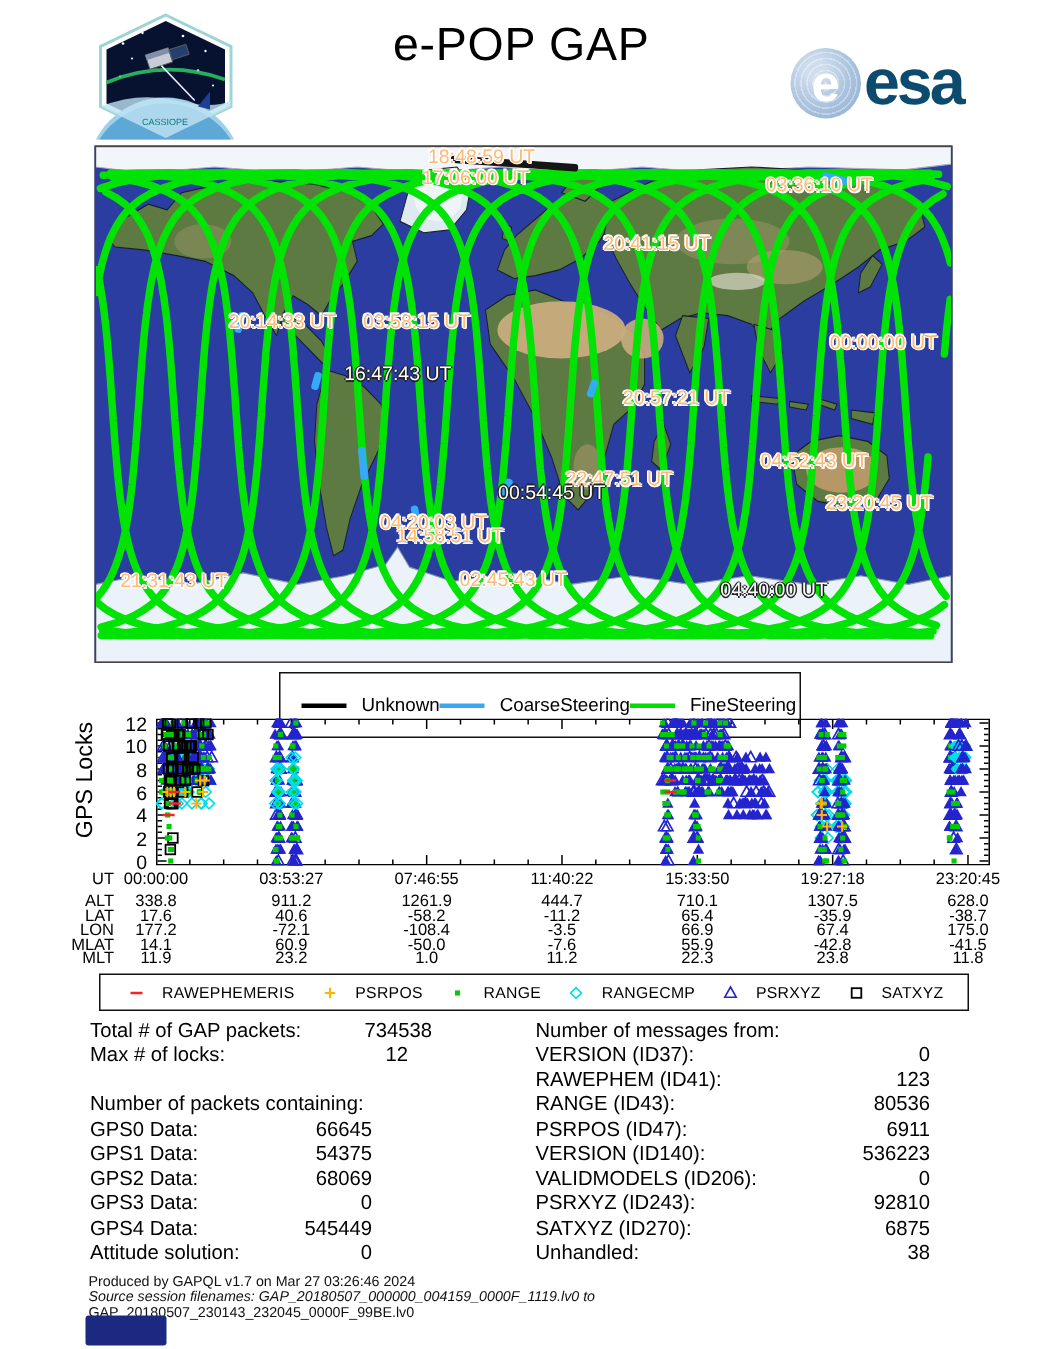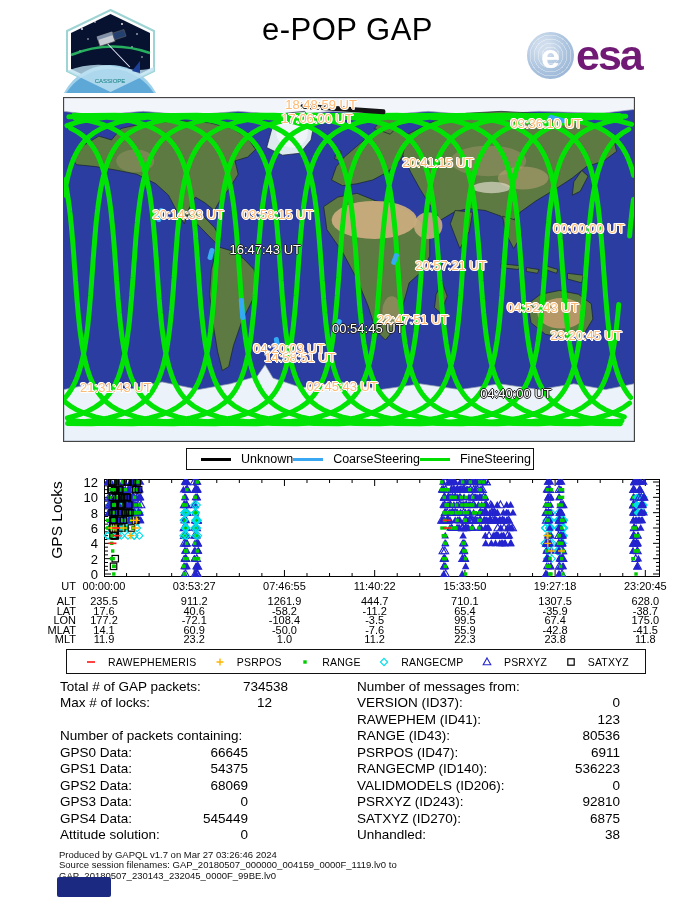--- a/index.html
+++ b/index.html
@@ -10,30 +10,30 @@
   .title{font-size:31px;letter-spacing:0.5px;}
   .date{font-size:20px;margin-top:3px;}
   .patch{position:absolute;left:62px;top:9px;width:97px;height:84px;}
   .esa{position:absolute;left:527px;top:31px;display:flex;align-items:center;}
   .esa-globe{width:47px;height:47px;border-radius:50%;
      background:radial-gradient(circle at 35% 32%,#cfdded 15%,#a9c2de 55%,#8fadd0 100%);
      display:flex;align-items:center;justify-content:center;position:relative;overflow:hidden;}
   .esa-globe:before{content:"";position:absolute;inset:0;
      background:repeating-radial-gradient(circle at 50% 50%, rgba(255,255,255,.35) 0 1px, transparent 1px 4px);}
   .esa-e{font-size:34px;font-weight:bold;color:#fff;position:relative;line-height:1;}
-  .esa-word{font-size:43px;font-weight:bold;color:#701a75;letter-spacing:-2px;margin-left:2px;}
+  .esa-word{font-size:43px;font-weight:bold;color:#0c4a6e;letter-spacing:-2px;margin-left:2px;}
   
   .map{position:absolute;left:63px;top:97px;width:570px;height:343px;border:1px solid #444;background:#2b3da1;}
   .map svg{position:absolute;left:0;top:0;width:100%;height:100%;}
   .map-label{position:absolute;transform:translate(-50%,-50%);font-size:13px;white-space:nowrap;color:#fdba74;
      text-shadow:1px 0 0 #fff,-1px 0 0 #fff,0 1px 0 #fff,0 -1px 0 #fff,1px 1px 0 #fff,-1px -1px 0 #fff;z-index:5;}
   .map-label.light{color:#fff;text-shadow:1px 0 0 #222,-1px 0 0 #222,0 1px 0 #222,0 -1px 0 #222;}
   .mark{position:absolute;transform:translate(-50%,-50%);border-radius:2px;z-index:3;}
   
-  .legend1{position:absolute;left:186px;top:448px;width:348px;height:22px;border:1.5px solid #111;
+  .legend1{position:absolute;left:186px;top:448px;width:348px;height:44px;border:1.5px solid #111;
      display:flex;align-items:center;justify-content:space-between;padding:0 14px;box-sizing:border-box;}
   .leg-item{display:flex;align-items:center;}
   .leg-line{width:30px;height:3px;margin-right:10px;}
   .leg-label{font-size:12.5px;}
   .legend2{position:absolute;left:66px;top:649px;width:580px;height:25px;border:1.5px solid #111;
      display:flex;align-items:center;justify-content:space-between;padding:0 16px;box-sizing:border-box;}
   .leg2-item{display:flex;align-items:center;}
   .leg2-label{font-size:10.5px;margin-left:9px;letter-spacing:0.2px;}
   
   .ylab{position:absolute;left:12px;top:520px;width:90px;text-align:center;font-size:15.5px;
@@ -1711,41 +1711,41 @@
   <div id="ephem-table">
       <div class="trow-label" style="left: 30px; top: 580px;">UT</div>
       <div class="tcell" style="left: 59px; top: 580px;">00:00:00</div>
       <div class="tcell" style="left: 149.22px; top: 580px;">03:53:27</div>
       <div class="tcell" style="left: 239.441px; top: 580px;">07:46:55</div>
       <div class="tcell" style="left: 329.661px; top: 580px;">11:40:22</div>
       <div class="tcell" style="left: 419.882px; top: 580px;">15:33:50</div>
       <div class="tcell" style="left: 510.102px; top: 580px;">19:27:18</div>
       <div class="tcell" style="left: 600.323px; top: 580px;">23:20:45</div>
       <div class="trow-label" style="left: 30px; top: 595px;">ALT</div>
-      <div class="tcell" style="left: 59px; top: 595px;">235.5</div>
+      <div class="tcell" style="left: 59px; top: 595px;">338.8</div>
       <div class="tcell" style="left: 149.22px; top: 595px;">911.2</div>
       <div class="tcell" style="left: 239.441px; top: 595px;">1261.9</div>
       <div class="tcell" style="left: 329.661px; top: 595px;">444.7</div>
       <div class="tcell" style="left: 419.882px; top: 595px;">710.1</div>
       <div class="tcell" style="left: 510.102px; top: 595px;">1307.5</div>
       <div class="tcell" style="left: 600.323px; top: 595px;">628.0</div>
       <div class="trow-label" style="left: 30px; top: 604.6px;">LAT</div>
       <div class="tcell" style="left: 59px; top: 604.6px;">17.6</div>
       <div class="tcell" style="left: 149.22px; top: 604.6px;">40.6</div>
       <div class="tcell" style="left: 239.441px; top: 604.6px;">-58.2</div>
       <div class="tcell" style="left: 329.661px; top: 604.6px;">-11.2</div>
       <div class="tcell" style="left: 419.882px; top: 604.6px;">65.4</div>
       <div class="tcell" style="left: 510.102px; top: 604.6px;">-35.9</div>
       <div class="tcell" style="left: 600.323px; top: 604.6px;">-38.7</div>
       <div class="trow-label" style="left: 30px; top: 614.2px;">LON</div>
       <div class="tcell" style="left: 59px; top: 614.2px;">177.2</div>
       <div class="tcell" style="left: 149.22px; top: 614.2px;">-72.1</div>
       <div class="tcell" style="left: 239.441px; top: 614.2px;">-108.4</div>
       <div class="tcell" style="left: 329.661px; top: 614.2px;">-3.5</div>
-      <div class="tcell" style="left: 419.882px; top: 614.2px;">99.5</div>
+      <div class="tcell" style="left: 419.882px; top: 614.2px;">66.9</div>
       <div class="tcell" style="left: 510.102px; top: 614.2px;">67.4</div>
       <div class="tcell" style="left: 600.323px; top: 614.2px;">175.0</div>
       <div class="trow-label" style="left: 30px; top: 623.8px;">MLAT</div>
       <div class="tcell" style="left: 59px; top: 623.8px;">14.1</div>
       <div class="tcell" style="left: 149.22px; top: 623.8px;">60.9</div>
       <div class="tcell" style="left: 239.441px; top: 623.8px;">-50.0</div>
       <div class="tcell" style="left: 329.661px; top: 623.8px;">-7.6</div>
       <div class="tcell" style="left: 419.882px; top: 623.8px;">55.9</div>
       <div class="tcell" style="left: 510.102px; top: 623.8px;">-42.8</div>
       <div class="tcell" style="left: 600.323px; top: 623.8px;">-41.5</div>
@@ -1818,32 +1818,32 @@
       <div class="stat-value" style="left: 128px; top: 827.05px;">0</div>
       <div class="stat-label" style="left: 357px; top: 679px;">Number of messages from:</div>
       <div class="stat-label" style="left: 357px; top: 695.45px;">VERSION (ID37):</div>
       <div class="stat-value" style="left: 500px; top: 695.45px;">0</div>
       <div class="stat-label" style="left: 357px; top: 711.9px;">RAWEPHEM (ID41):</div>
       <div class="stat-value" style="left: 500px; top: 711.9px;">123</div>
       <div class="stat-label" style="left: 357px; top: 728.35px;">RANGE (ID43):</div>
       <div class="stat-value" style="left: 500px; top: 728.35px;">80536</div>
       <div class="stat-label" style="left: 357px; top: 744.8px;">PSRPOS (ID47):</div>
       <div class="stat-value" style="left: 500px; top: 744.8px;">6911</div>
-      <div class="stat-label" style="left: 357px; top: 761.25px;">RANGECMP (ID140):</div>
+      <div class="stat-label" style="left: 357px; top: 761.25px;">VERSION (ID140):</div>
       <div class="stat-value" style="left: 500px; top: 761.25px;">536223</div>
       <div class="stat-label" style="left: 357px; top: 777.7px;">VALIDMODELS (ID206):</div>
       <div class="stat-value" style="left: 500px; top: 777.7px;">0</div>
       <div class="stat-label" style="left: 357px; top: 794.15px;">PSRXYZ (ID243):</div>
       <div class="stat-value" style="left: 500px; top: 794.15px;">92810</div>
       <div class="stat-label" style="left: 357px; top: 810.6px; text-align: right;">SATXYZ (ID270):</div>
       <div class="stat-value" style="left: 500px; top: 810.6px;">6875</div>
       <div class="stat-label" style="left: 357px; top: 827.05px;">Unhandled:</div>
       <div class="stat-value" style="left: 500px; top: 827.05px;">38</div>
     </div>
 
   <div id="footer">
       <div class="footline" style="top: 849px;">Produced by GAPQL v1.7 on Mar 27 03:26:46 2024</div>
-      <div class="footline" style="top: 859.3px;">Source session filenames: GAP_20180507_000000_004159_0000F_1119.lv0 to</div>
+      <div class="footline" style="top: 859.3px; font-style: italic;">Source session filenames: GAP_20180507_000000_004159_0000F_1119.lv0 to</div>
       <div class="footline" style="top: 869.6px;">GAP_20180507_230143_232045_0000F_99BE.lv0</div>
     </div>
   <div class="badge"></div>
 
 </div>
 
 </body></html>

